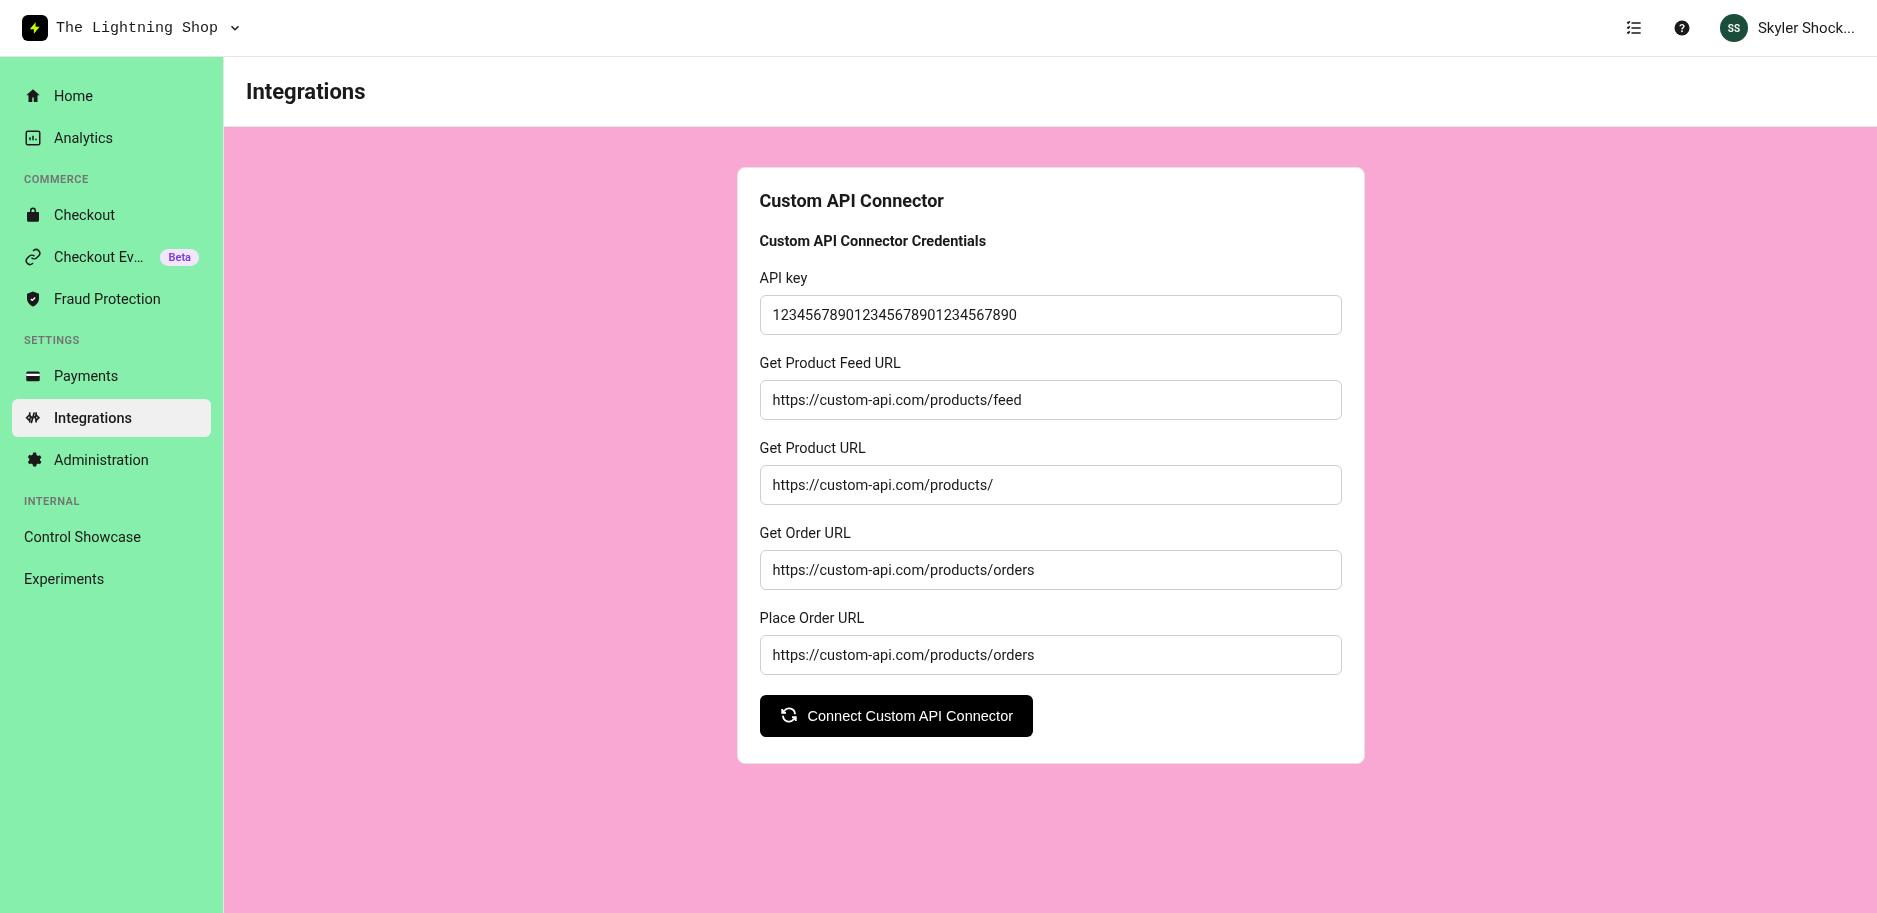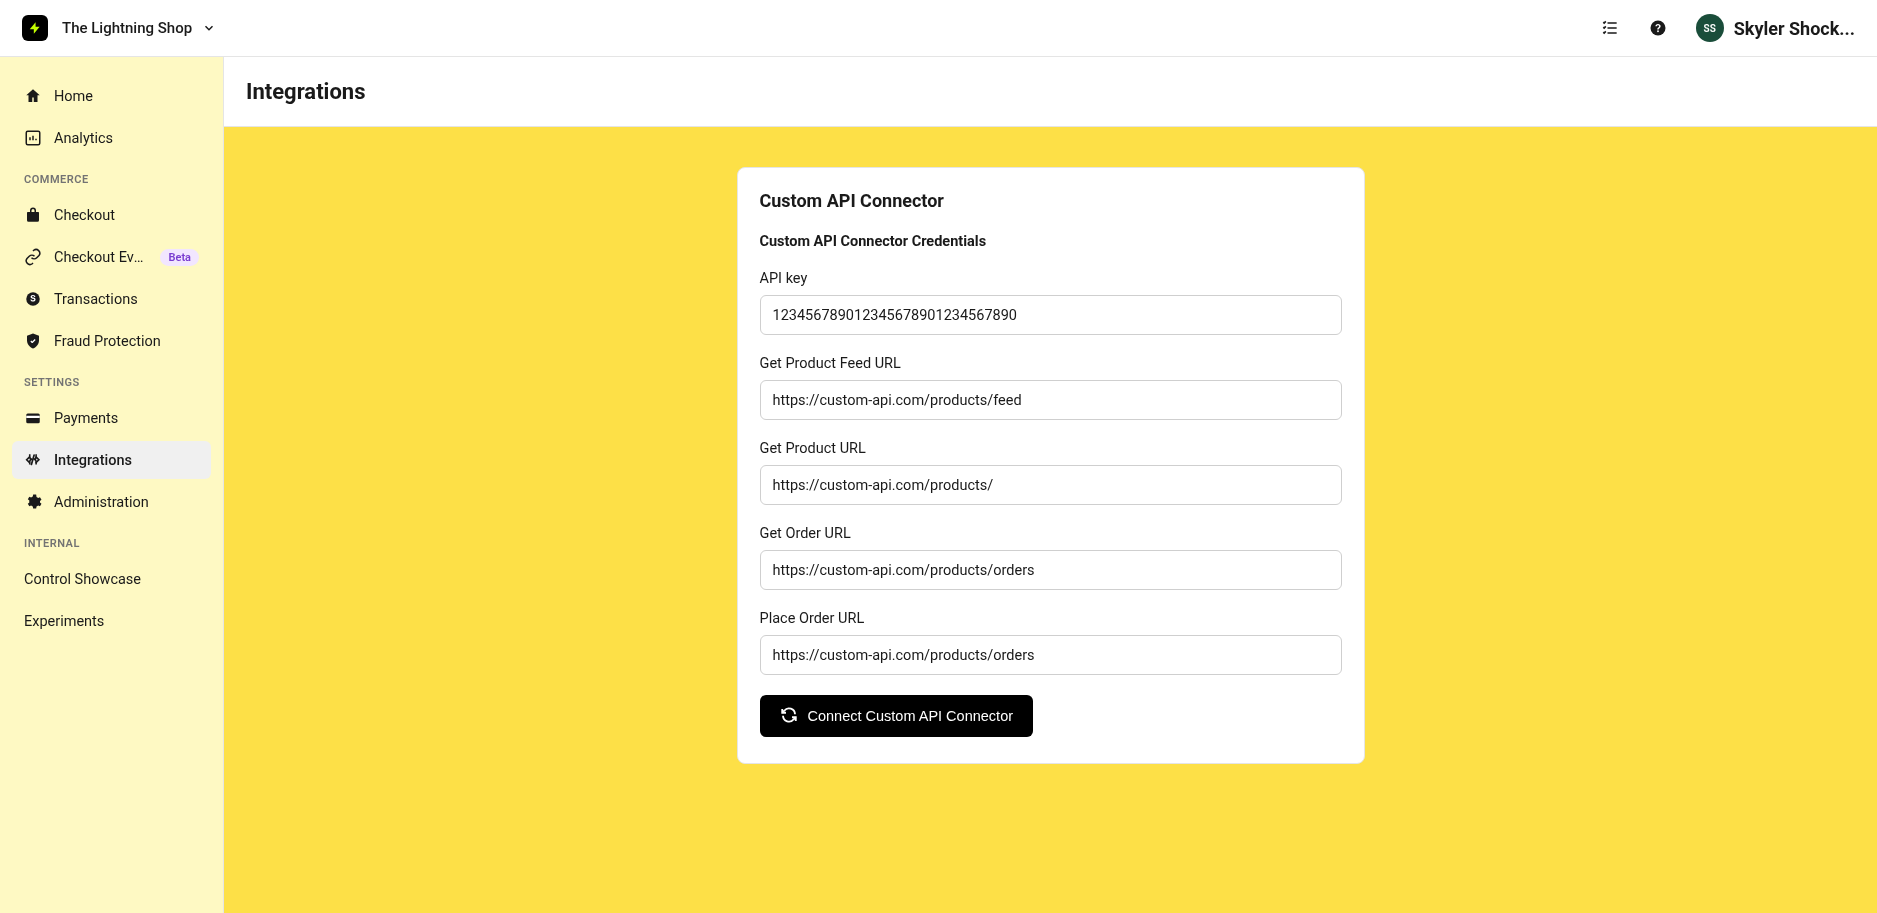--- a/index.html
+++ b/index.html
@@ -18,21 +18,22 @@
       align-items: center;
       justify-content: space-between;
       height: 57px;
       padding: 0 22px;
       border-bottom: 1px solid #e5e5e5;
       background: #fff;
     }
     .header-left {
       display: flex;
       align-items: center;
-      gap: 14px;
+      gap: 8px;
+      font-family: Liberation Mono, monospace;
     }
     .logo {
       width: 26px;
       height: 26px;
       background: #000;
       border-radius: 6px;
       display: flex;
       align-items: center;
       justify-content: center;
     }
@@ -68,38 +69,38 @@
       border-radius: 50%;
       background: #1a4d3a;
       color: #fff;
       display: flex;
       align-items: center;
       justify-content: center;
       font-size: 10px;
       font-weight: 600;
     }
     .user-name {
-      font-size: 18px;
-      font-weight: 700;
+      font-size: 15px;
+      font-weight: 400;
     }
     .user-block {
       display: flex;
       align-items: center;
       gap: 10px;
       cursor: pointer;
     }
     .layout {
       display: flex;
       min-height: calc(100vh - 57px);
     }
     .sidebar {
       width: 224px;
       border-right: 1px solid #e5e5e5;
       padding: 20px 12px;
-      background: #fef9c3;
+      background: #86efac;
     }
     .nav-section-label {
       font-size: 11px;
       font-weight: 600;
       color: #737373;
       letter-spacing: 0.5px;
       padding: 0 12px;
       margin-top: 16px;
       margin-bottom: 10px;
     }
@@ -153,21 +154,21 @@
     .main-header {
       padding: 22px 22px;
       border-bottom: 1px solid #e5e5e5;
       background: #fff;
     }
     .main-header h1 {
       font-size: 22px;
       font-weight: 700;
     }
     .main-content {
-      background: #fde047;
+      background: #f9a8d4;
       flex: 1;
       padding: 40px 20px;
       display: flex;
       justify-content: center;
       align-items: flex-start;
     }
     .card {
       background: #fff;
       border: 1px solid #e5e5e5;
       border-radius: 8px;
@@ -296,29 +297,20 @@
             <path d="M10 13a5 5 0 007 0l3-3a5 5 0 00-7-7l-1 1"></path>
             <path d="M14 11a5 5 0 00-7 0l-3 3a5 5 0 007 7l1-1"></path>
           </svg>
       </span>
       <span class="nav-label">Checkout Everyw...</span>
       <span class="badge">Beta</span>
     </div>
     <div class="nav-item">
       <span class="icon-slot">
         <svg width="18" height="18" viewBox="0 0 24 24" fill="#1a1a1a">
-            <circle cx="12" cy="12" r="9"></circle>
-            <path fill="#fff" d="M12 6.5c-2 0-3.2 1.1-3.2 2.6 0 1.3.8 2.1 2.5 2.5l1 .2c1 .2 1.3.5 1.3 1 0 .6-.6 1-1.6 1-1.1 0-1.8-.5-1.9-1.3H8.5c.1 1.7 1.4 2.8 3.5 2.8 2.1 0 3.4-1.1 3.4-2.7 0-1.3-.8-2.1-2.6-2.5l-1-.2c-.9-.2-1.2-.5-1.2-.9 0-.6.5-.9 1.4-.9 1 0 1.5.4 1.6 1.1h1.6c-.1-1.6-1.3-2.7-3.2-2.7z"></path>
-          </svg>
-      </span>
-      <span class="nav-label">Transactions</span>
-    </div>
-    <div class="nav-item">
-      <span class="icon-slot">
-        <svg width="18" height="18" viewBox="0 0 24 24" fill="#1a1a1a">
             <path d="M12 2l8 3v6c0 5-3.4 9.4-8 11-4.6-1.6-8-6-8-11V5l8-3z"></path>
             <path fill="#fff" d="M10.5 13.5l-2-2 1.2-1.2 1.3 1.3 3.3-3.3 1.2 1.2-4 4z" transform="translate(0,1)"></path>
           </svg>
       </span>
       <span class="nav-label">Fraud Protection</span>
     </div>
 
     <div class="nav-section-label">SETTINGS</div>
     <div class="nav-item">
       <span class="icon-slot">

